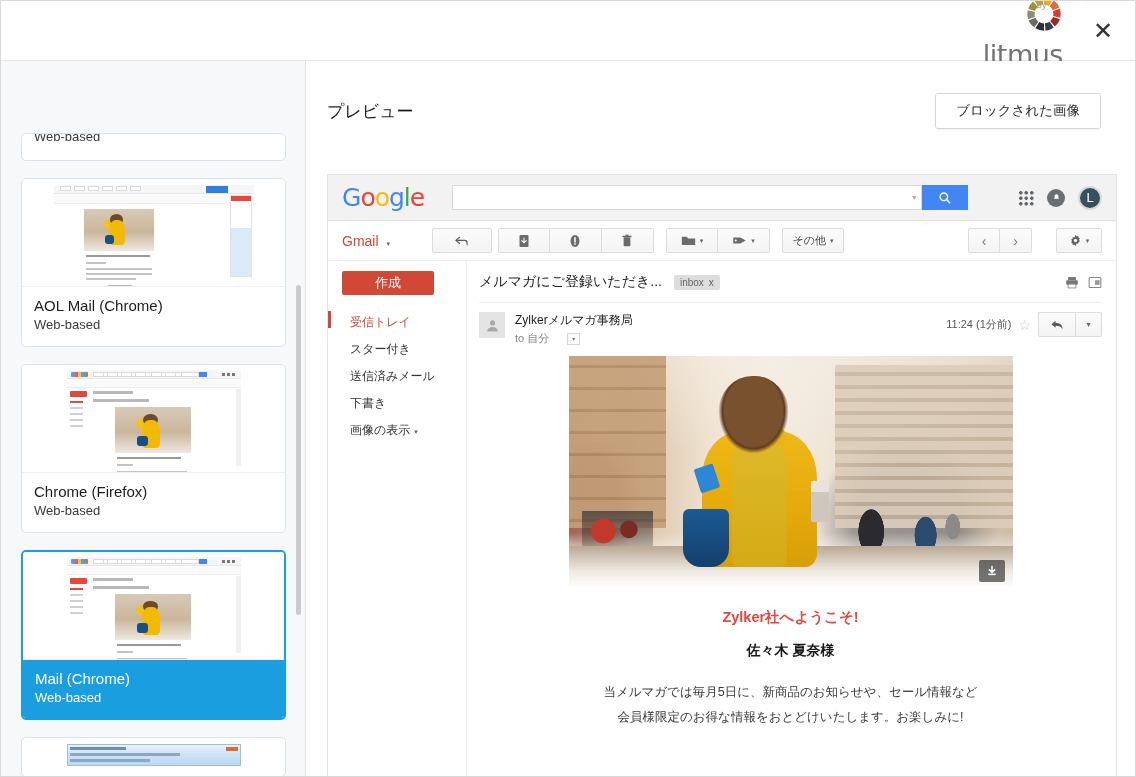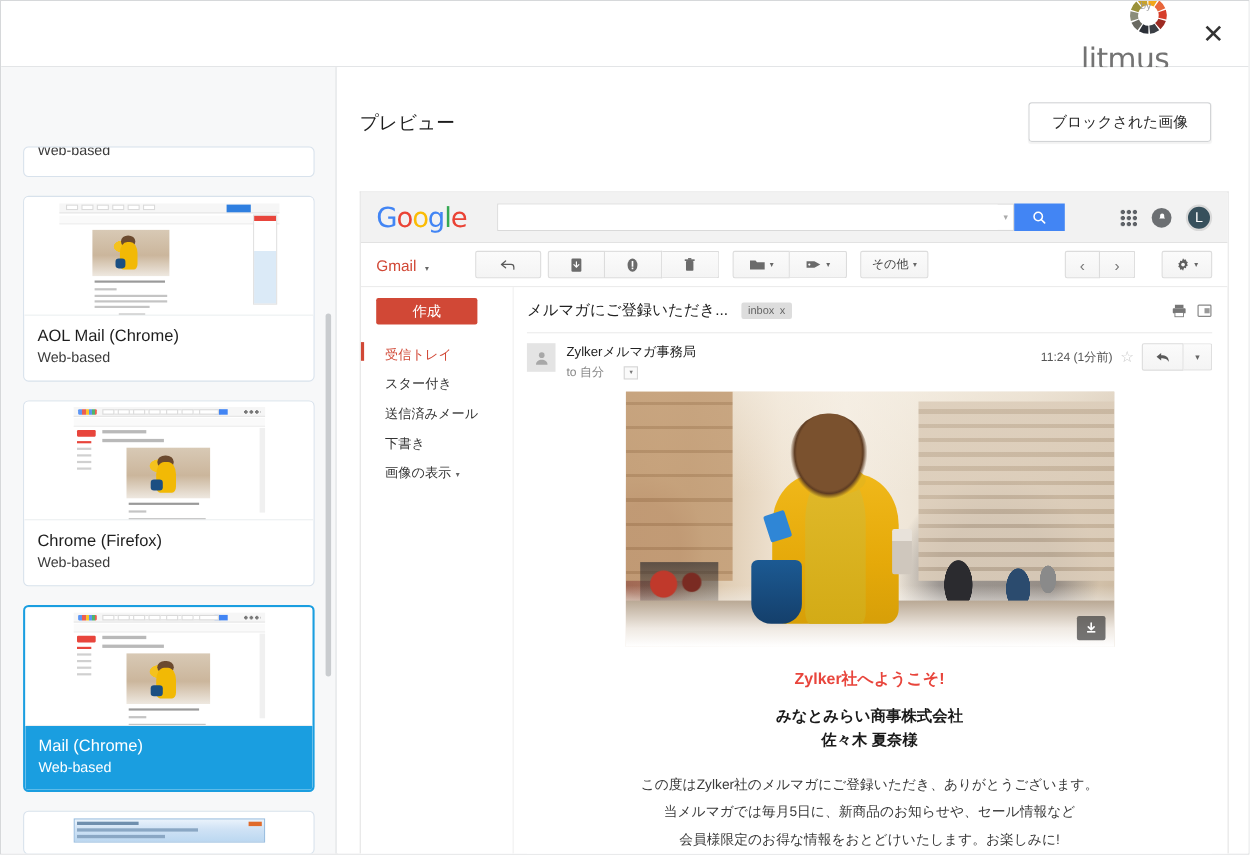--- a/index.html
+++ b/index.html
@@ -788,24 +788,22 @@
                 <svg width="12" height="12" viewBox="0 0 16 16">
                   <path d="M8 2 v7 M4.5 6.5 L8 10 l3.5-3.5" stroke="#fff" stroke-width="2" fill="none" stroke-linecap="round" stroke-linejoin="round"></path>
                   <rect x="3" y="11.5" width="10" height="2" fill="#fff"></rect>
                 </svg>
               </div>
             </div>
 
             <div class="email-copy">
               <div class="ec-h1">Zylker社へようこそ!</div>
               <div class="ec-h2">
-                <div>みなとみらい商事株式会社</div>
                 <div>佐々木 夏奈様</div>
               </div>
-              <div class="ec-p">この度はZylker社のメルマガにご登録いただき、ありがとうございます。</div>
               <div class="ec-p">当メルマガでは毎月5日に、新商品のお知らせや、セール情報など</div>
               <div class="ec-p">会員様限定のお得な情報をおとどけいたします。お楽しみに!</div>
             </div>
 
           </div>
         </div>
       </div>
     </div>
   </div>
 </div>

